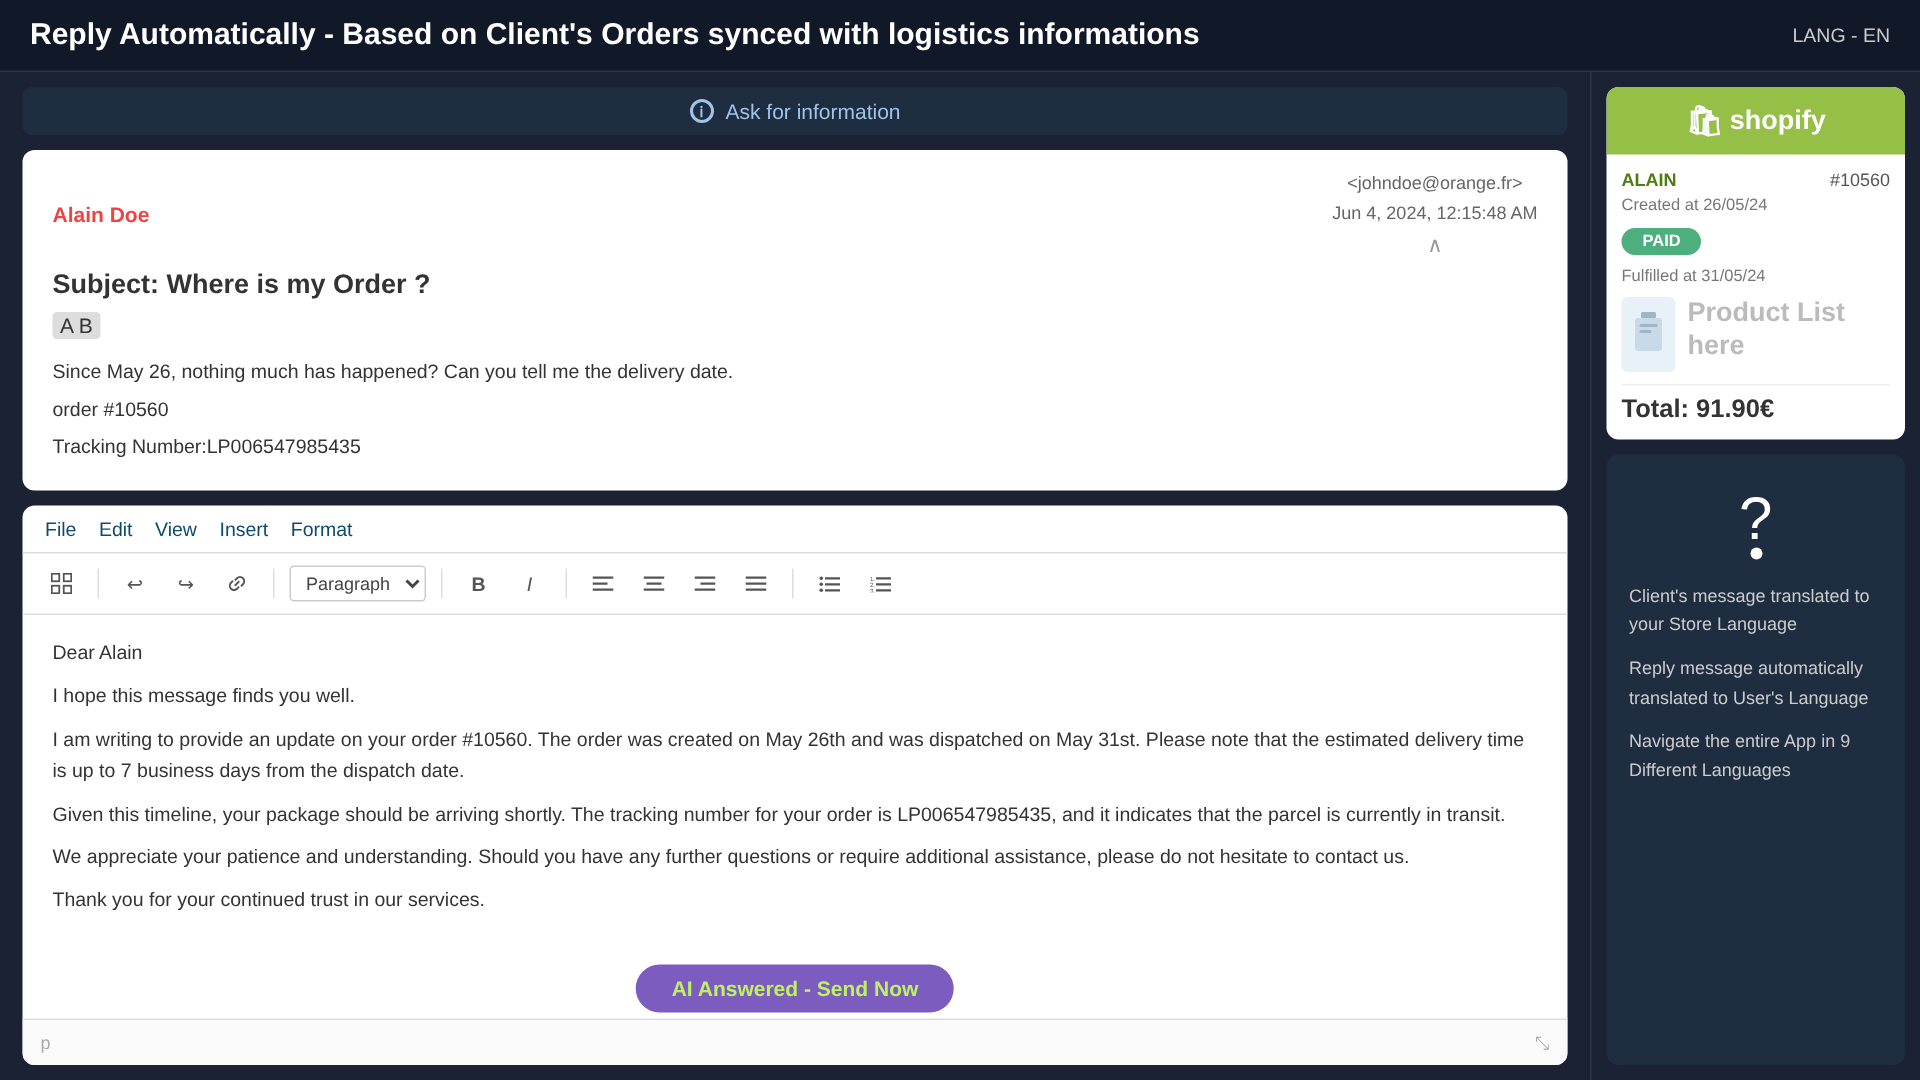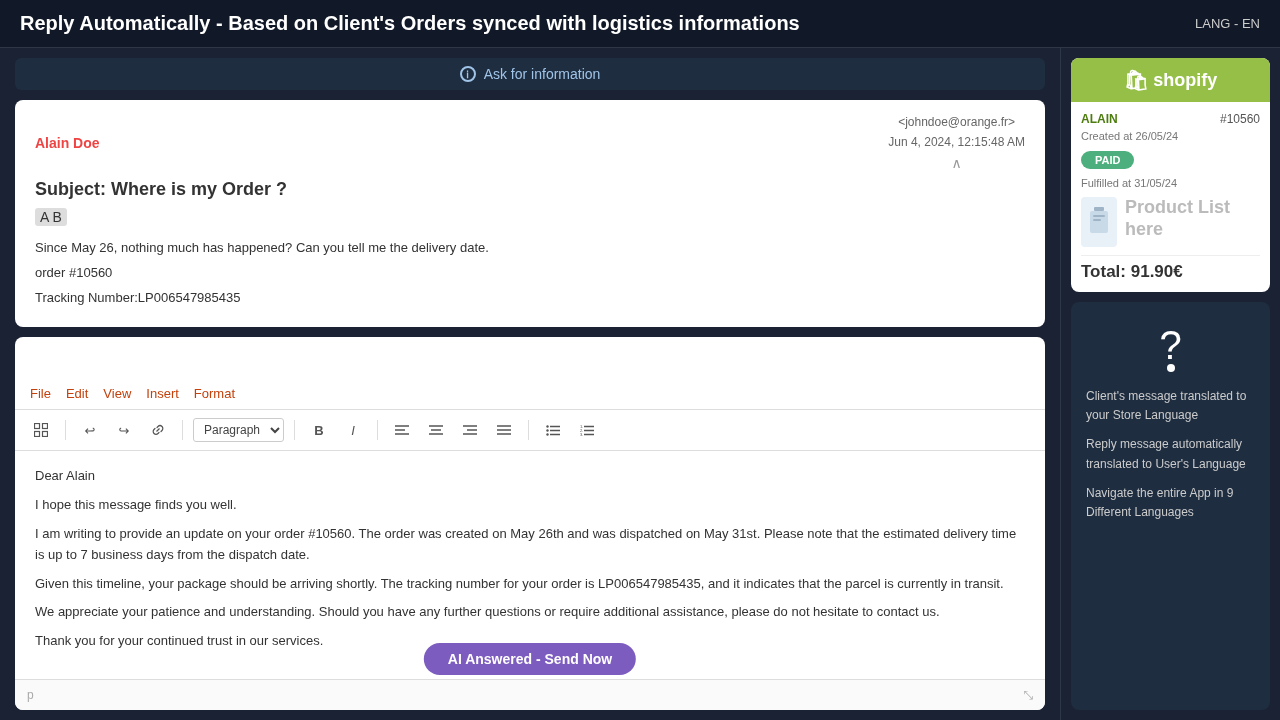--- a/index.html
+++ b/index.html
@@ -139,22 +139,21 @@
     .editor-menu-bar {
       display: flex;
       gap: 15px;
       padding: 8px 15px;
       border-bottom: 1px solid #ddd;
       font-size: 13px;
       color: #444;
     }
     .editor-menu-item {
       cursor: pointer;
-      color: #c2410c;
-      margin-top: 41px;
+      color: #0c4a6e;
     }
 
     .editor-toolbar {
       display: flex;
       align-items: center;
       gap: 6px;
       padding: 6px 12px;
       border-bottom: 1px solid #ddd;
     }
     .toolbar-btn {
@@ -211,21 +210,21 @@
       padding: 8px 12px;
       border-top: 1px solid #ddd;
       background: #fafafa;
     }
     .editor-footer-left {
       font-size: 12px;
       color: #aaa;
     }
     .send-btn {
       background-color: #7c5cbf;
-      color: #ffffff;
+      color: #bef264;
       border: none;
       border-radius: 16px;
       padding: 8px 24px;
       font-size: 14px;
       font-weight: bold;
       cursor: pointer;
       position: absolute;
       bottom: 35px;
       left: 50%;
       transform: translateX(-50%);

